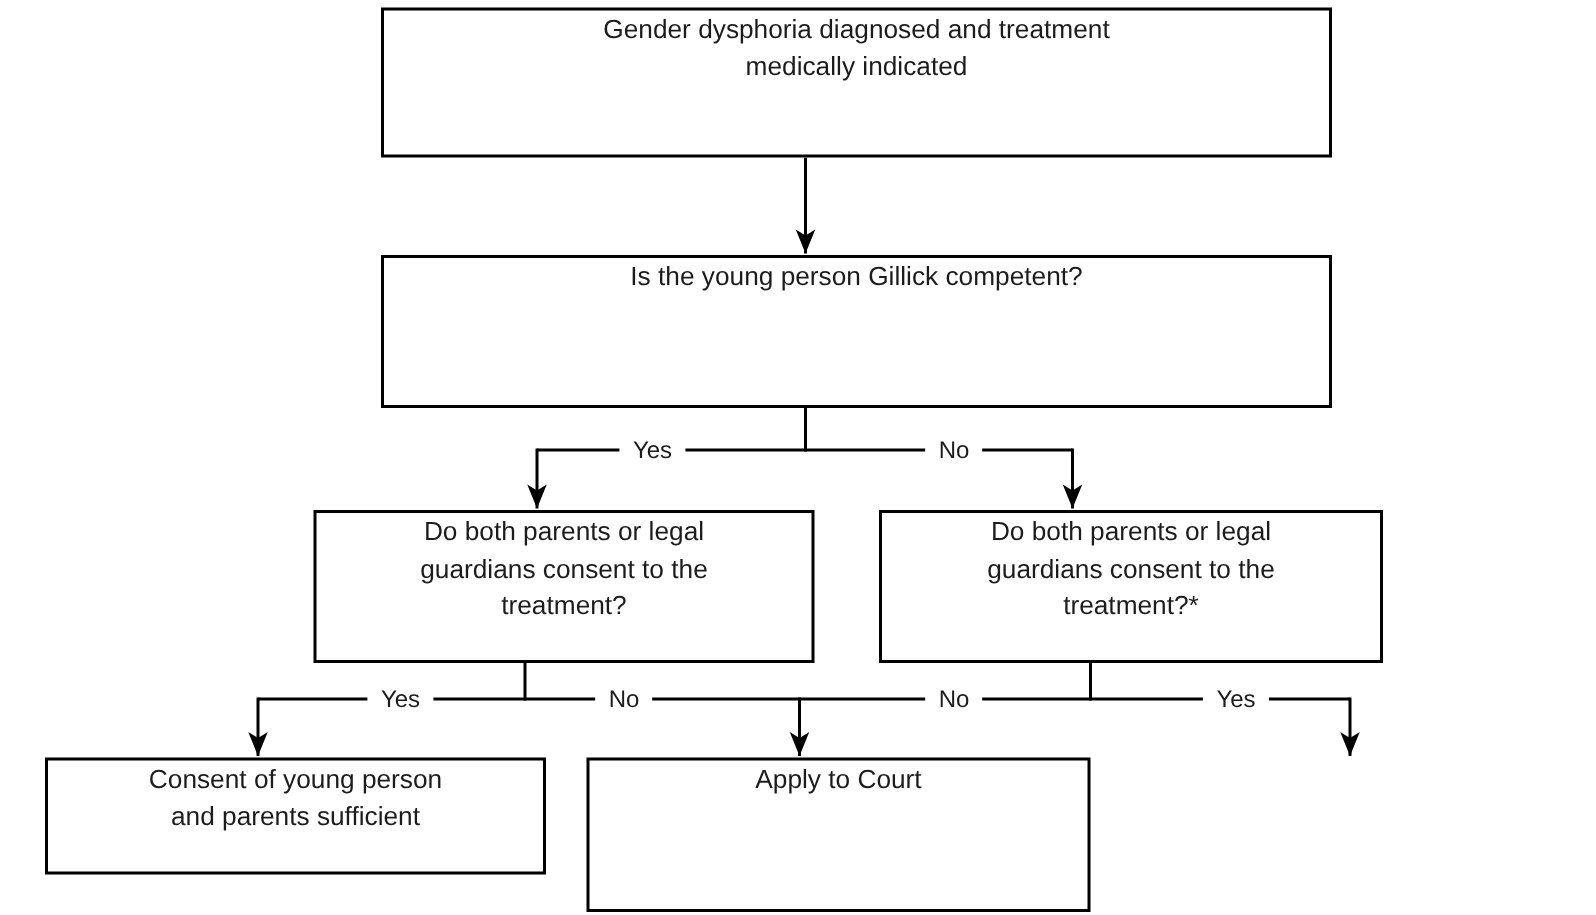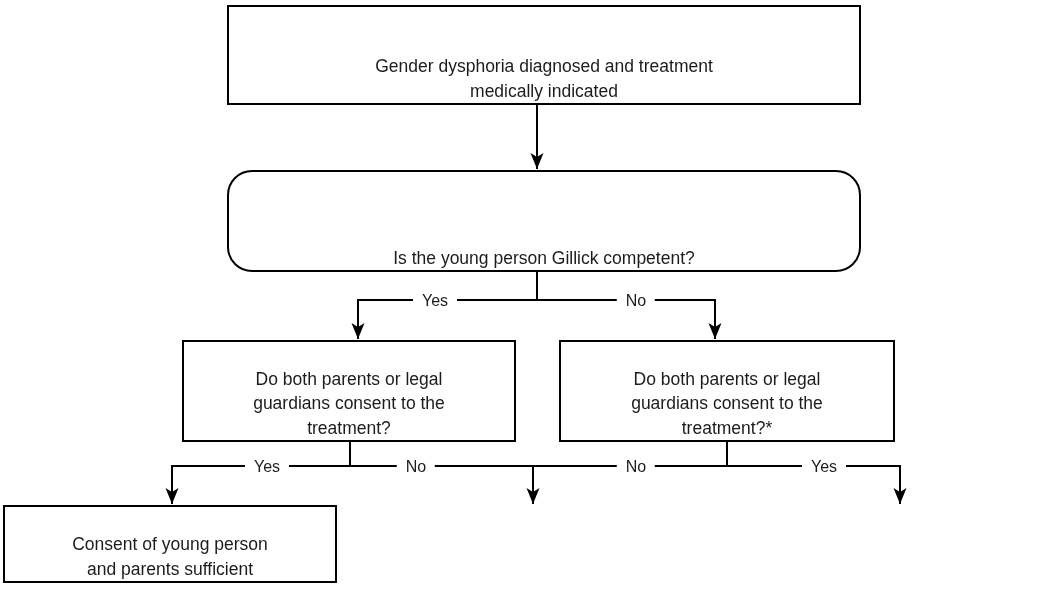--- a/index.html
+++ b/index.html
@@ -15,22 +15,23 @@
     font-family:"Liberation Sans","DejaVu Sans",sans-serif;
     color:var(--text);
     overflow:hidden;
   }
   .stage{position:absolute;inset:0;width:1064px;height:610px;}
   svg.connectors{position:absolute;left:0;top:0;pointer-events:none;}
   .node{
     position:absolute;box-sizing:border-box;
     border:2px solid var(--box-border);
     background:var(--bg);
-    display:flex;align-items:flex-end;justify-content:center;
+    display:flex;align-items:flex-start;justify-content:center;
     text-align:center;
+    margin-left:27px;
   }
   .node-label{
     white-space:pre-line;
     font-size:17.5px;line-height:1.4;
     color:var(--text);
   }
   .sup{font-size:11px;vertical-align:super;line-height:0;}
   .edge-label{
     position:absolute;transform:translate(-50%,-50%);
     background:var(--bg);
@@ -65,41 +66,44 @@
     <path d="M172,465 L172,504" stroke="#000" stroke-width="2" fill="none" marker-end="url(#arrow)"></path>
     <path d="M533,465 L533,504" stroke="#000" stroke-width="2" fill="none" marker-end="url(#arrow)"></path>
     <path d="M900,465 L900,504" stroke="#000" stroke-width="2" fill="none" marker-end="url(#arrow)"></path>
   </svg>
 
   <div class="node" style="left:227px;top:5px;width:634px;height:100px;">
     <span class="node-label">Gender dysphoria diagnosed and treatment
 medically indicated</span>
   </div>
 
-  <div class="node" style="left:227px;top:170px;width:634px;height:102px;border-radius:25px;">
+  <div class="node" style="left:227px;top:170px;width:634px;height:102px;">
     <span class="node-label">Is the young person Gillick competent?</span>
   </div>
 
   <div class="node" style="left:182px;top:340px;width:334px;height:102px;">
     <span class="node-label">Do both parents or legal
 guardians consent to the
 treatment?</span>
   </div>
 
   <div class="node" style="left:559px;top:340px;width:336px;height:102px;">
     <span class="node-label">Do both parents or legal
 guardians consent to the
 treatment?*</span>
   </div>
 
   <div class="node" style="left:3px;top:505px;width:334px;height:78px;">
     <span class="node-label">Consent of young person
 and parents sufficient</span>
   </div>
 
+  <div class="node" style="left:364px;top:505px;width:336px;height:103px;">
+    <span class="node-label">Apply to Court</span>
+  </div>
 
 
   <span class="edge-label" style="left:435px;top:301px;">Yes</span>
   <span class="edge-label" style="left:636px;top:301px;">No</span>
   <span class="edge-label" style="left:267px;top:467px;">Yes</span>
   <span class="edge-label" style="left:416px;top:467px;">No</span>
   <span class="edge-label" style="left:636px;top:467px;">No</span>
   <span class="edge-label" style="left:824px;top:467px;">Yes</span>
 
 </div>

